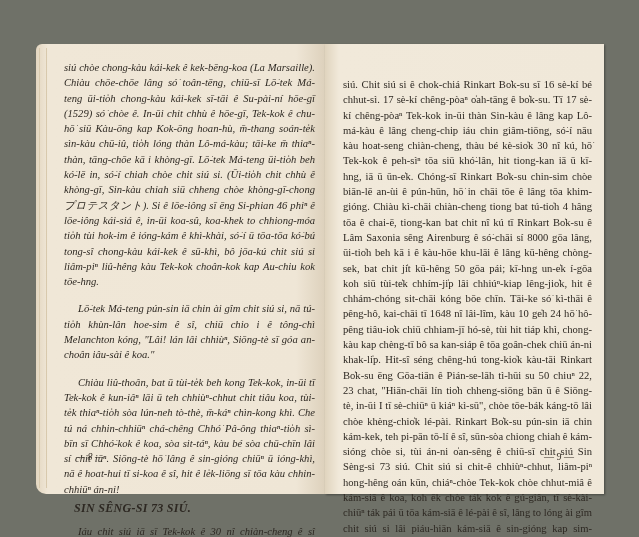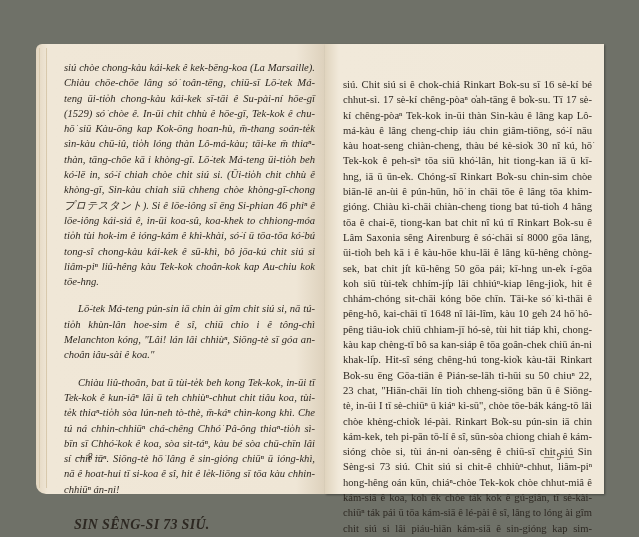--- a/index.html
+++ b/index.html
@@ -36,22 +36,22 @@
     box-shadow: 1px 1px 2px rgba(0,0,0,0.35);
   }
   .text {
     font-size: 10.6px; line-height: 15.3px;
     text-align: justify;
   }
   .text p { margin: 0; }
   .text p.indent { text-indent: 14px; }
   .text p.gap { margin-top: 12px; }
   .heading {
-    font-weight: bold; font-size: 14px; letter-spacing: 0.3px;
-    margin: 20px 0 8px 10px;
+    font-weight: bold; font-size: 12px; letter-spacing: 0.3px;
+    margin: 4px 0 8px 10px;
   }
   .folio {
     position: absolute; font-size: 10px; color: #3a342c;
   }
   .page.left .folio { left: 40px; top: 407px; }
   .page.right .folio { right: 30px; top: 407px; }
 </style>
 </head>
 <body>
 

